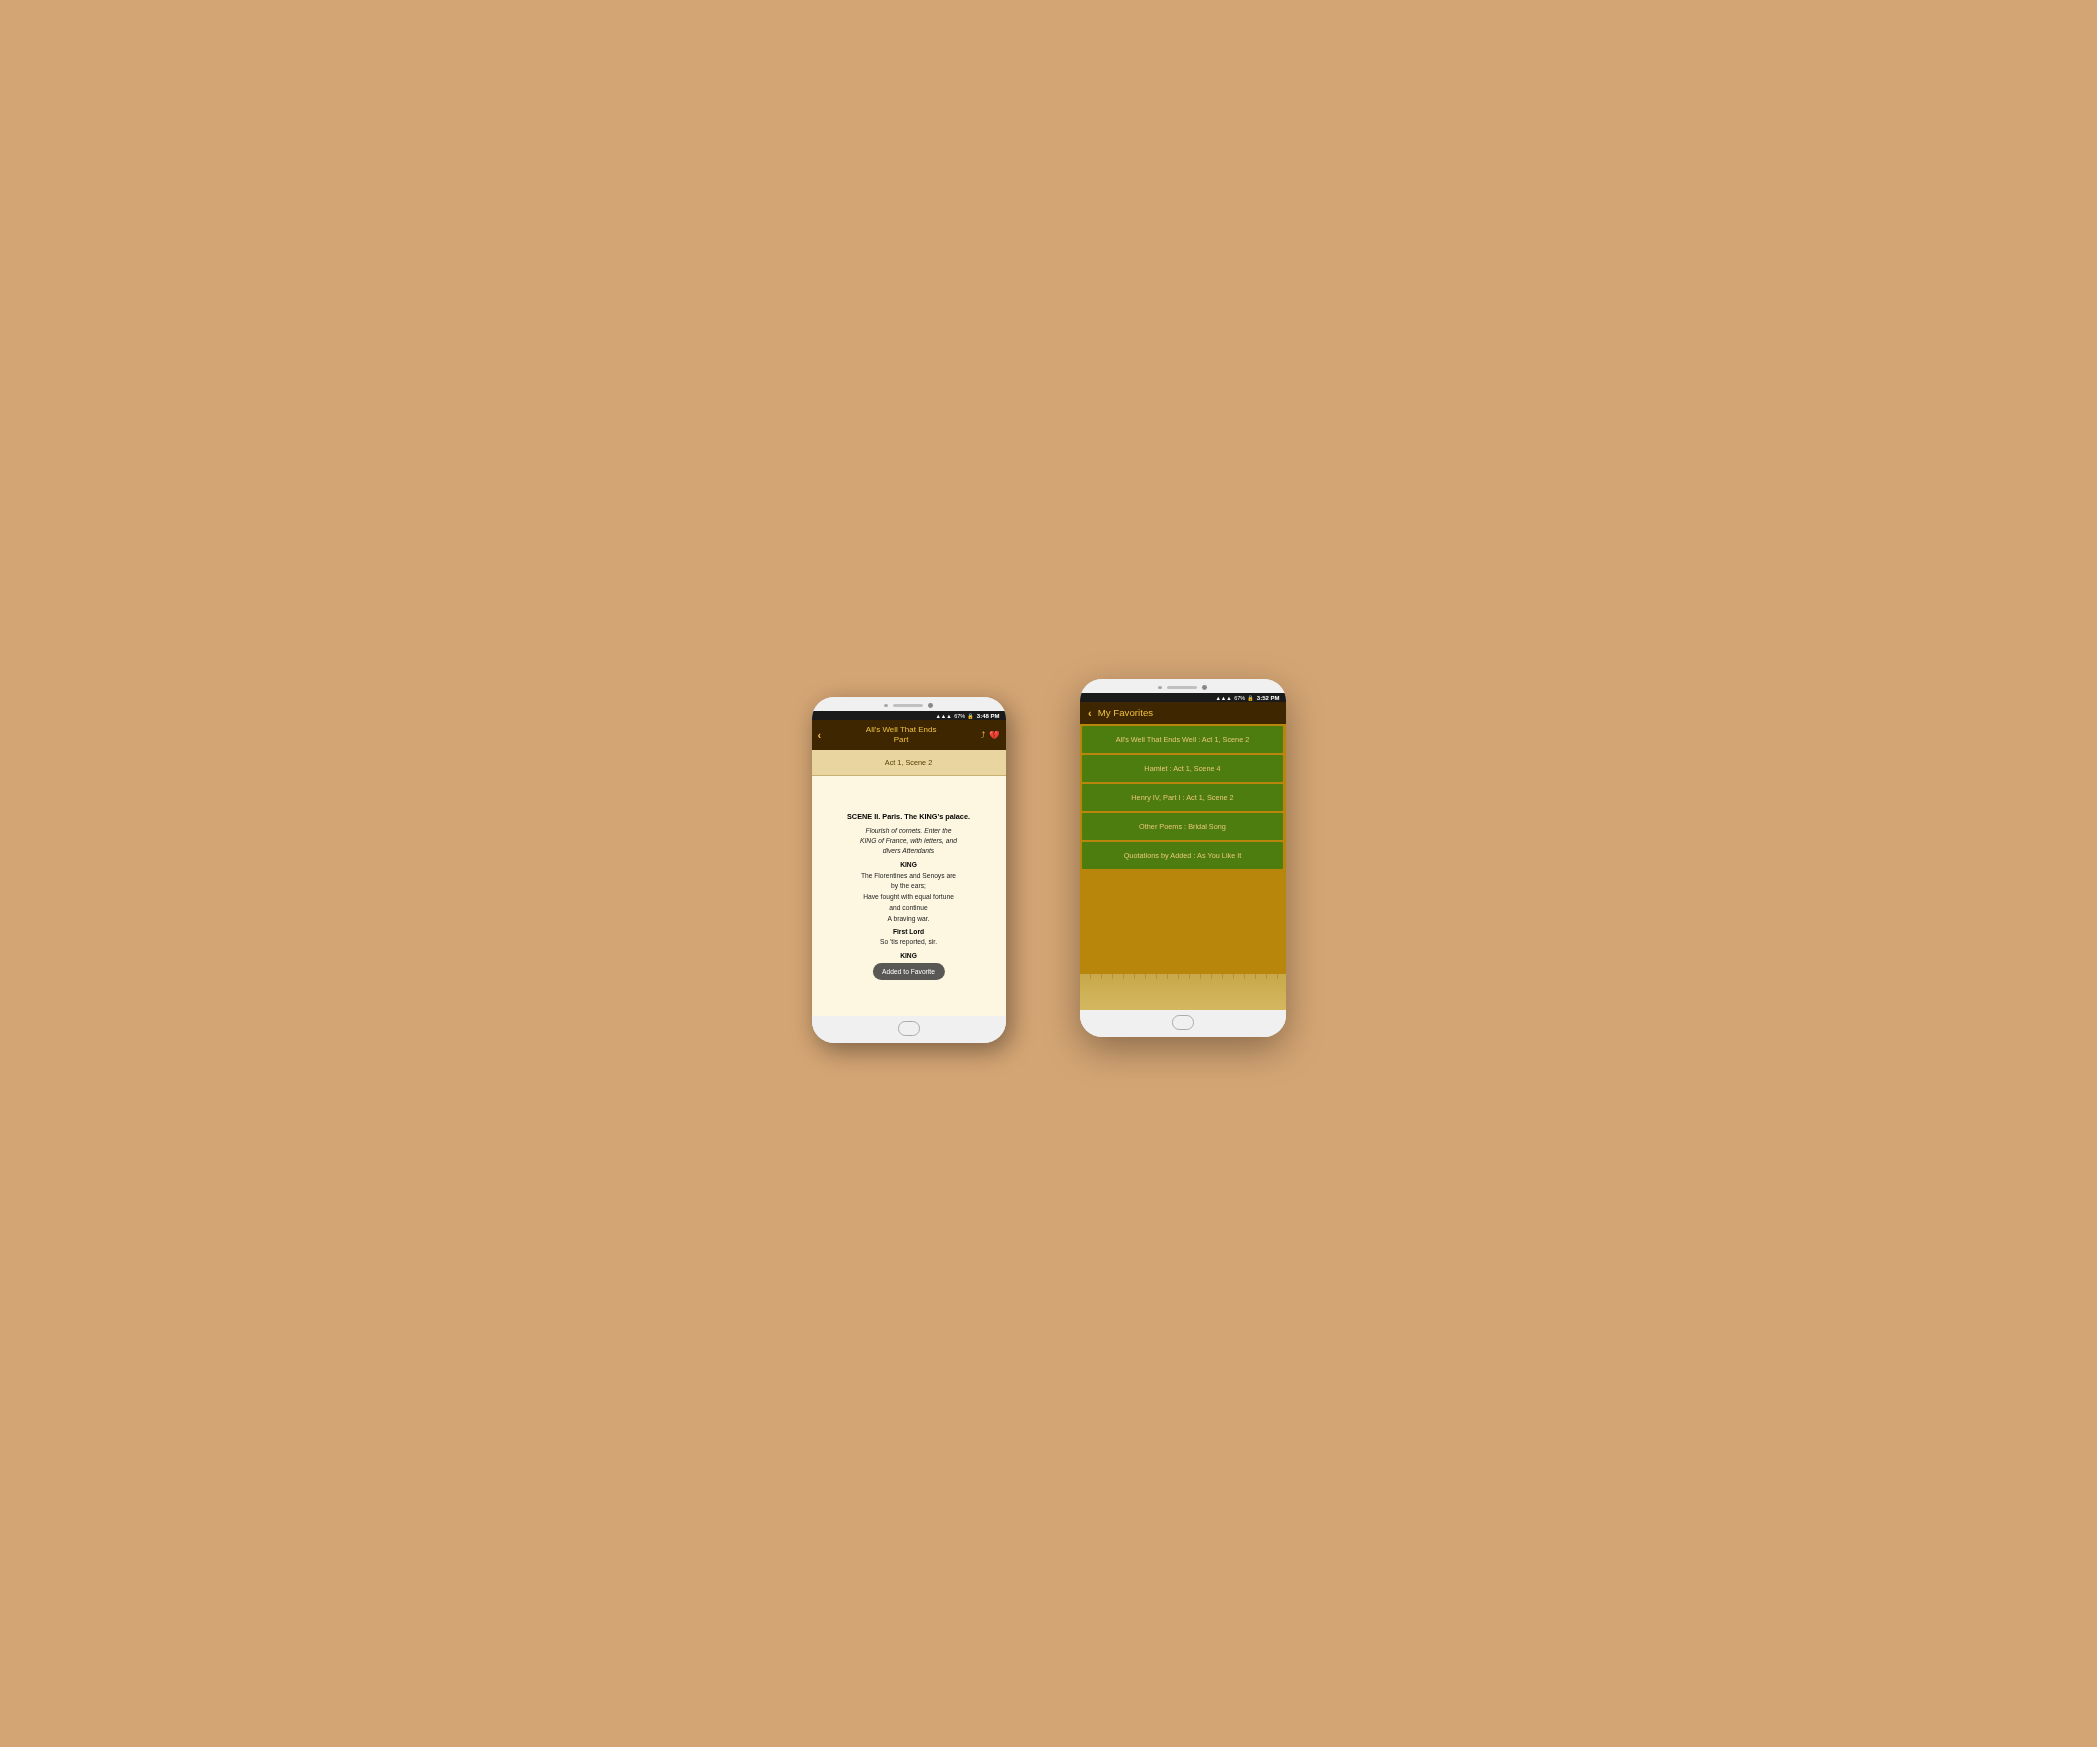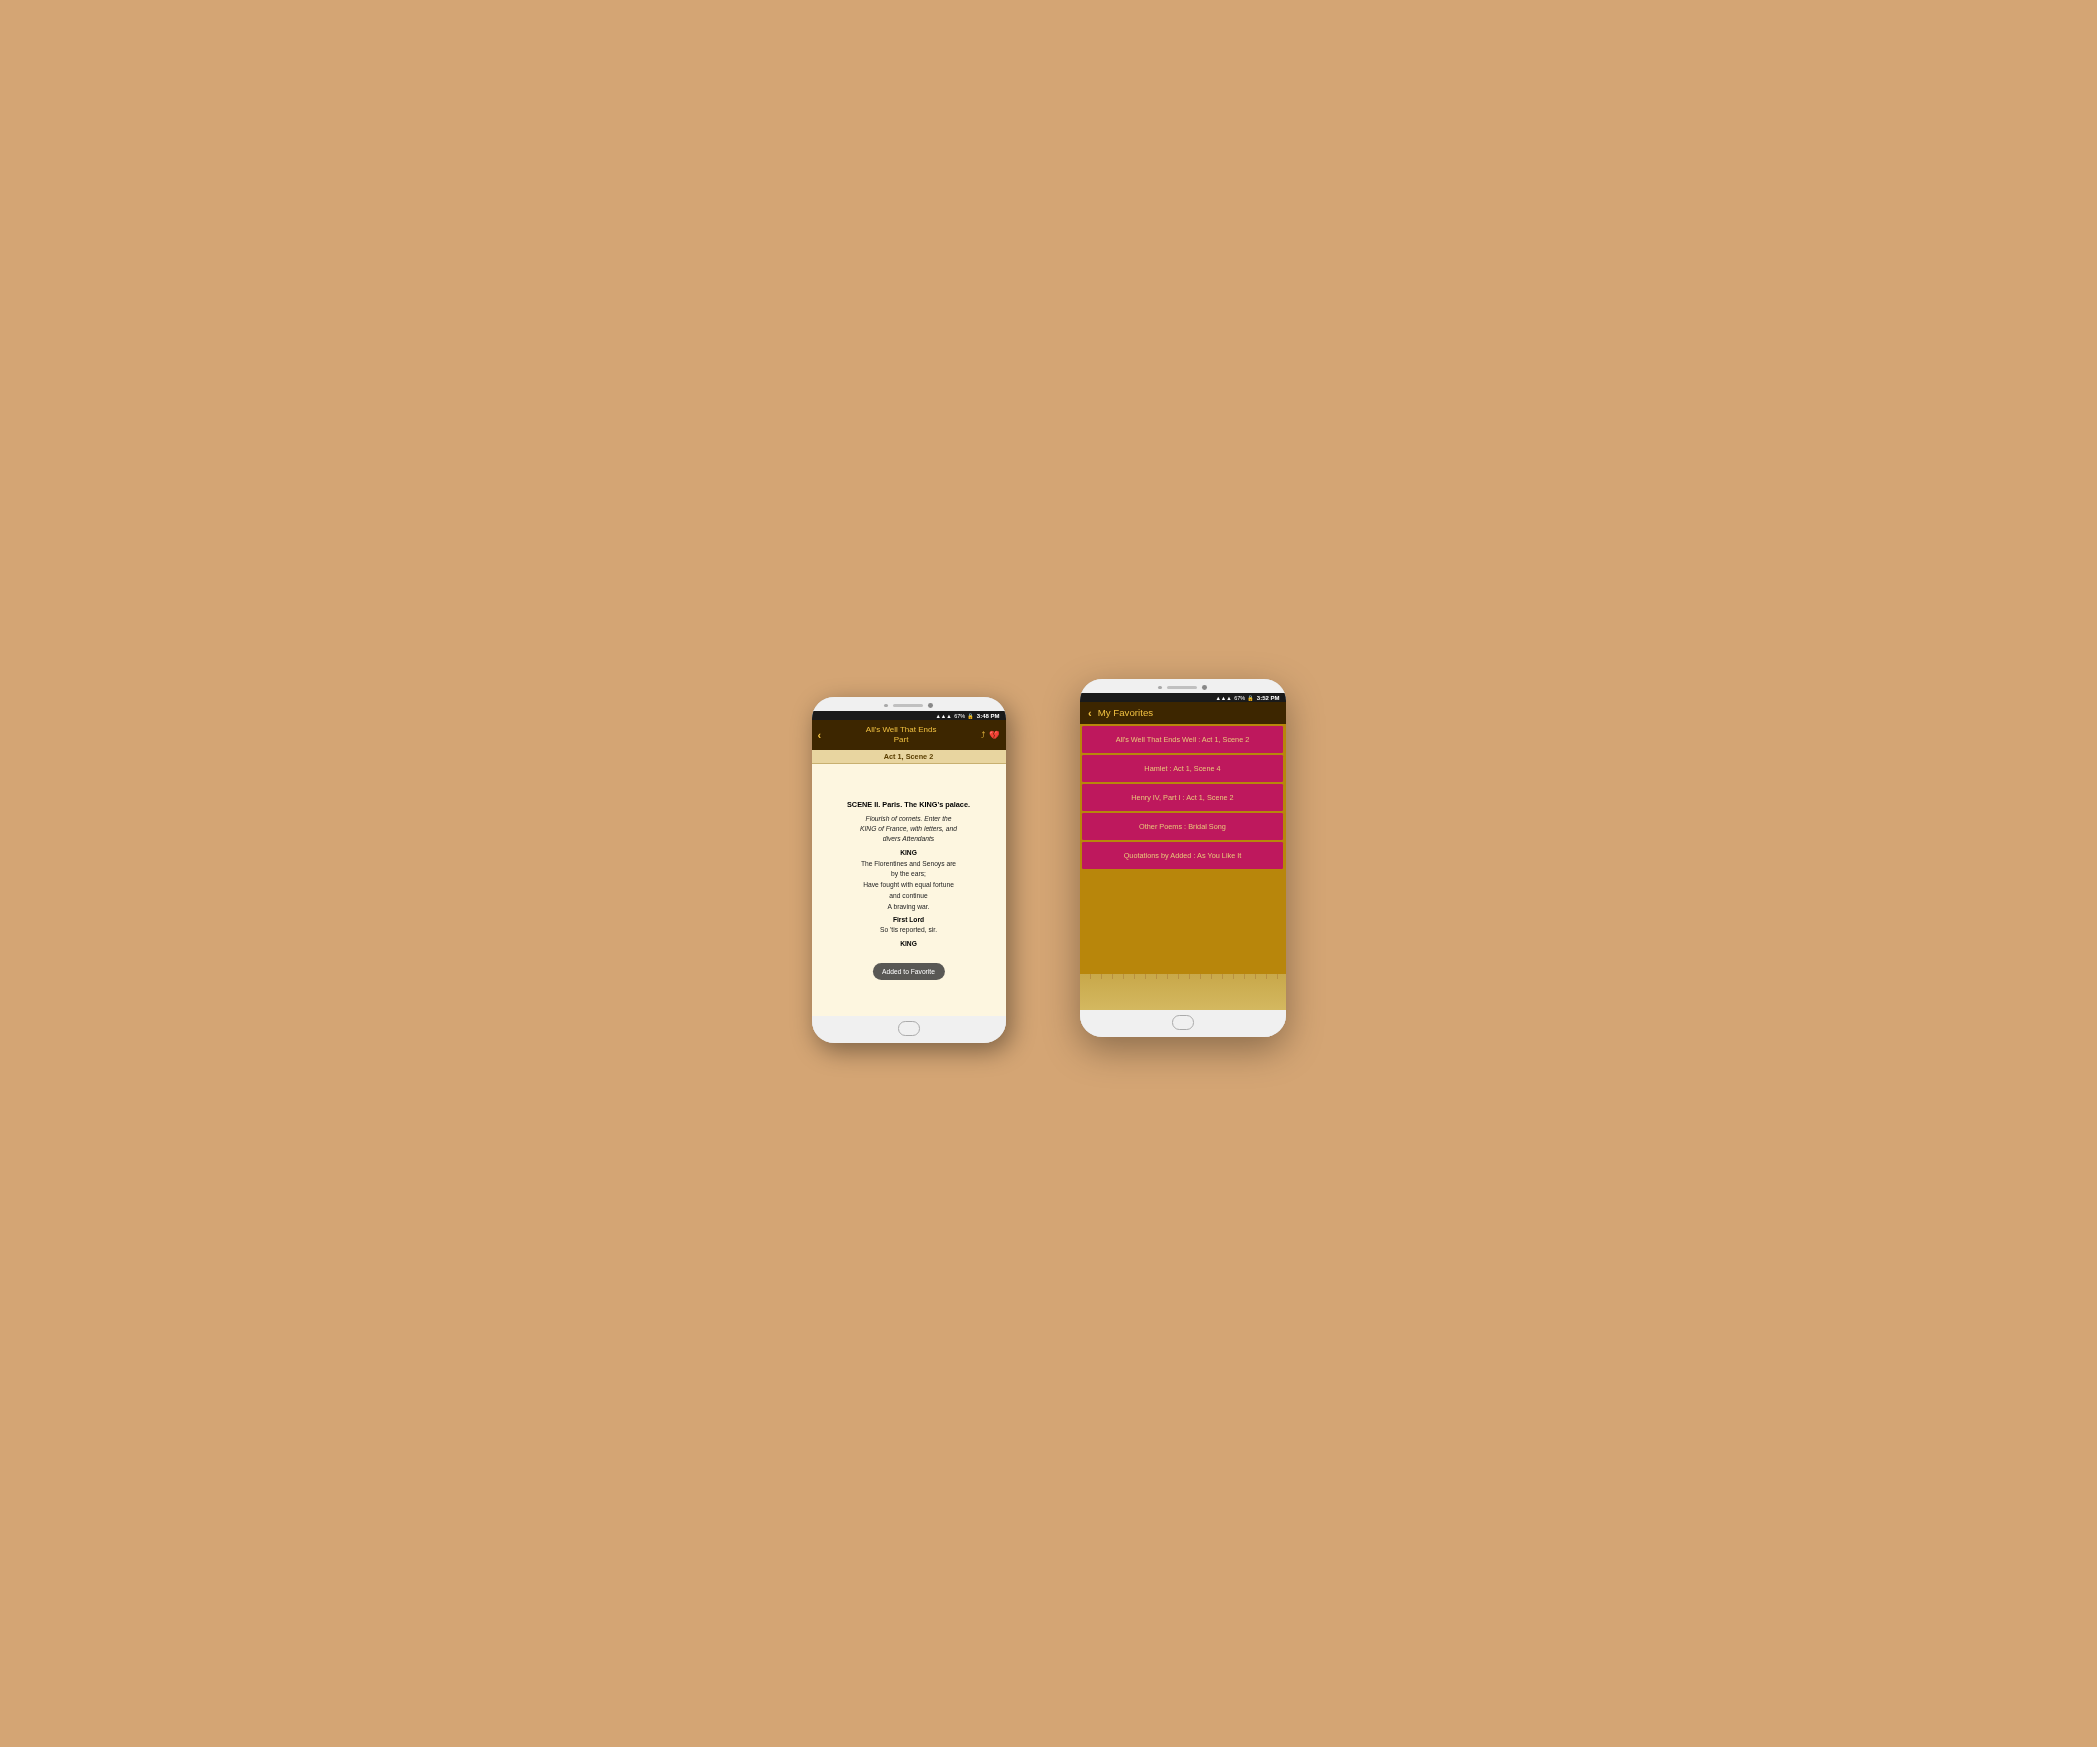--- a/index.html
+++ b/index.html
@@ -145,23 +145,23 @@
 
     .header-icon {
       font-size: 8.5px;
     }
 
     
     .scene-label {
       background: #e8d5a0;
       color: #5a3e00;
       text-align: center;
-      padding: 2px;
+      padding: 8px;
       font-size: 7.3px;
-      font-weight: 700;
+      font-weight: 400;
       border-bottom: 0.6px solid #c8b070;
       flex-shrink: 0;
     }
 
     
     .content-area {
       flex: 1;
       background: #fdf6e0;
       overflow: hidden;
       padding: 6px 8.5px;
@@ -258,21 +258,21 @@
       flex: 1;
       background: #b8860b;
       overflow: hidden;
       padding: 2.4px;
       display: flex;
       flex-direction: column;
       gap: 1.8px;
     }
 
     .favorites-item {
-      background: #be185d;
+      background: #4d7c0f;
       color: #e8c87a;
       padding: 8.5px 9.7px;
       font-size: 7.3px;
       text-align: center;
       border-radius: 1.2px;
       line-height: 1.4;
       cursor: pointer;
     }
 
     .favorites-bottom {

